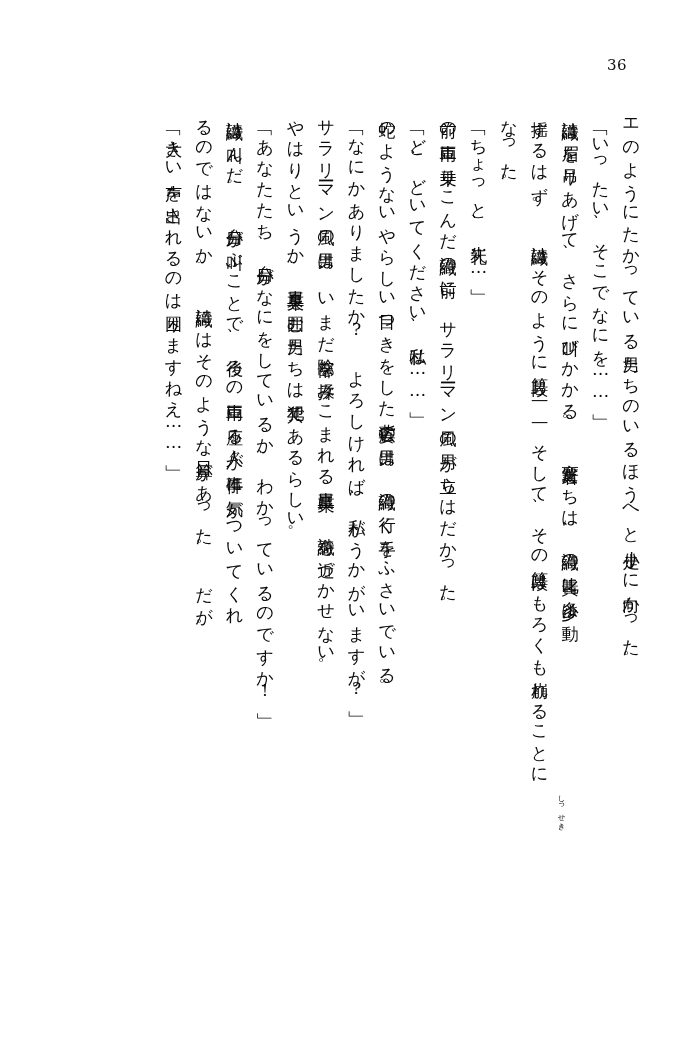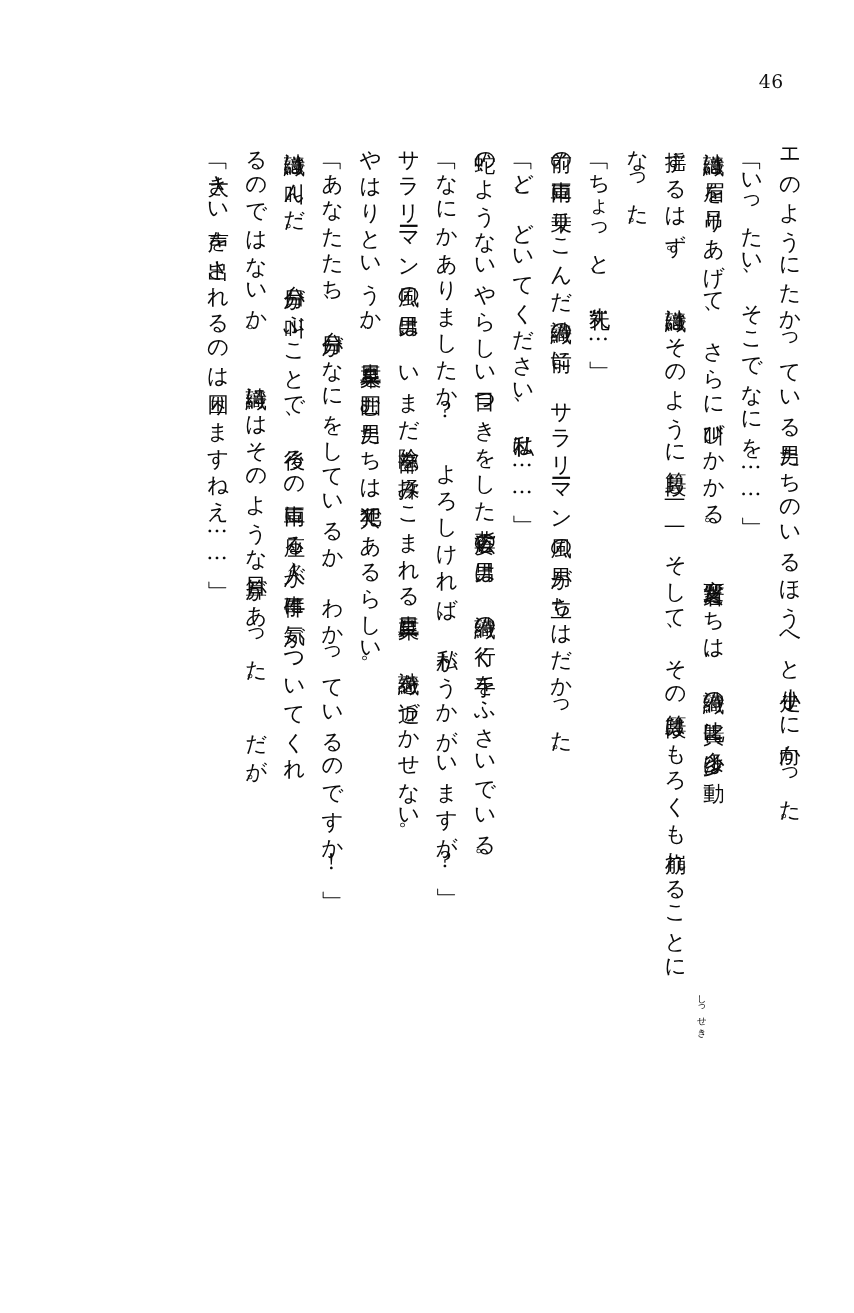--- a/index.html
+++ b/index.html
@@ -66,21 +66,21 @@
     letter-spacing: 0.5px;
     left: -10px;
     color: #0b0b0b;
   }
 </style>
 </head>
 <body>
 
 <div class="page">
 
-  <div class="page-number">46</div>
+  <div class="page-number">36</div>
 
   <div class="text-body">
     <div class="vline">エのようにたかっている男たちのいるほうへと小走りに向かった。</div>
     <div class="vline indent">「いったい、そこでなにを……」</div>
     <div class="vline">詩織は眉を吊りあげて、さらに叫びかかる。　変質者たちは、詩織の叱責に多少は動</div>
     <div class="vline">揺するはず。　詩織はそのように算段し——そして、その算段はもろくも崩れることに</div>
     <div class="vline">なった。</div>
     <div class="vline indent">「ちょっと、失礼……」</div>
     <div class="vline">前の車両に乗りこんだ詩織の前に、サラリーマン風の男が立ちはだかった。</div>
     <div class="vline indent">「ど、どいてください、私は……」</div>

